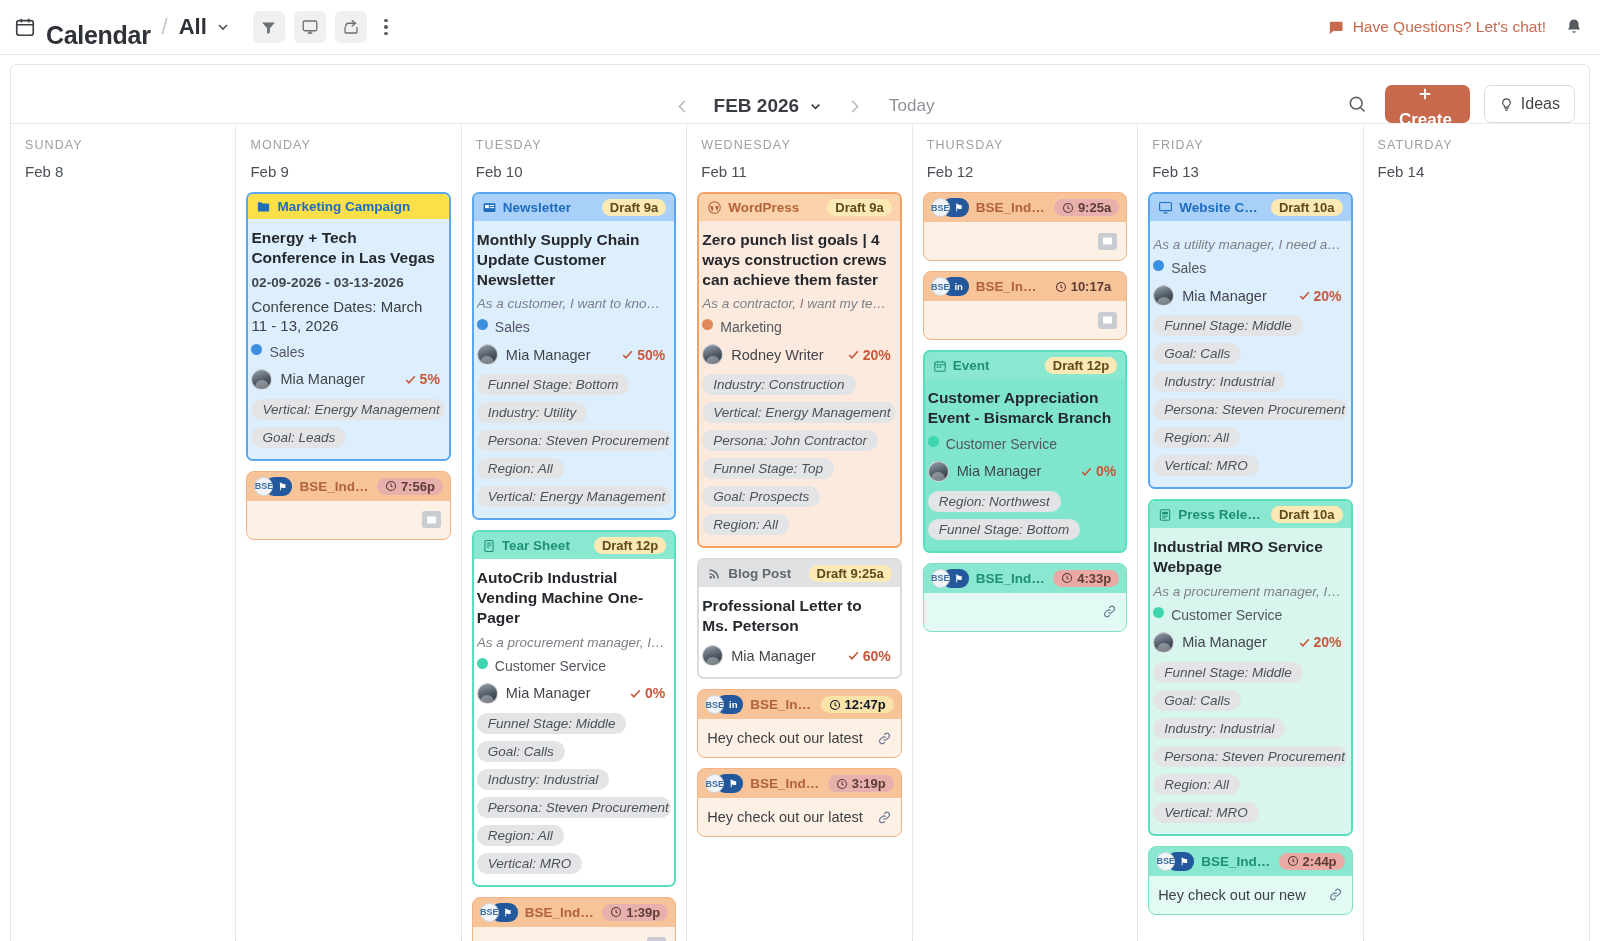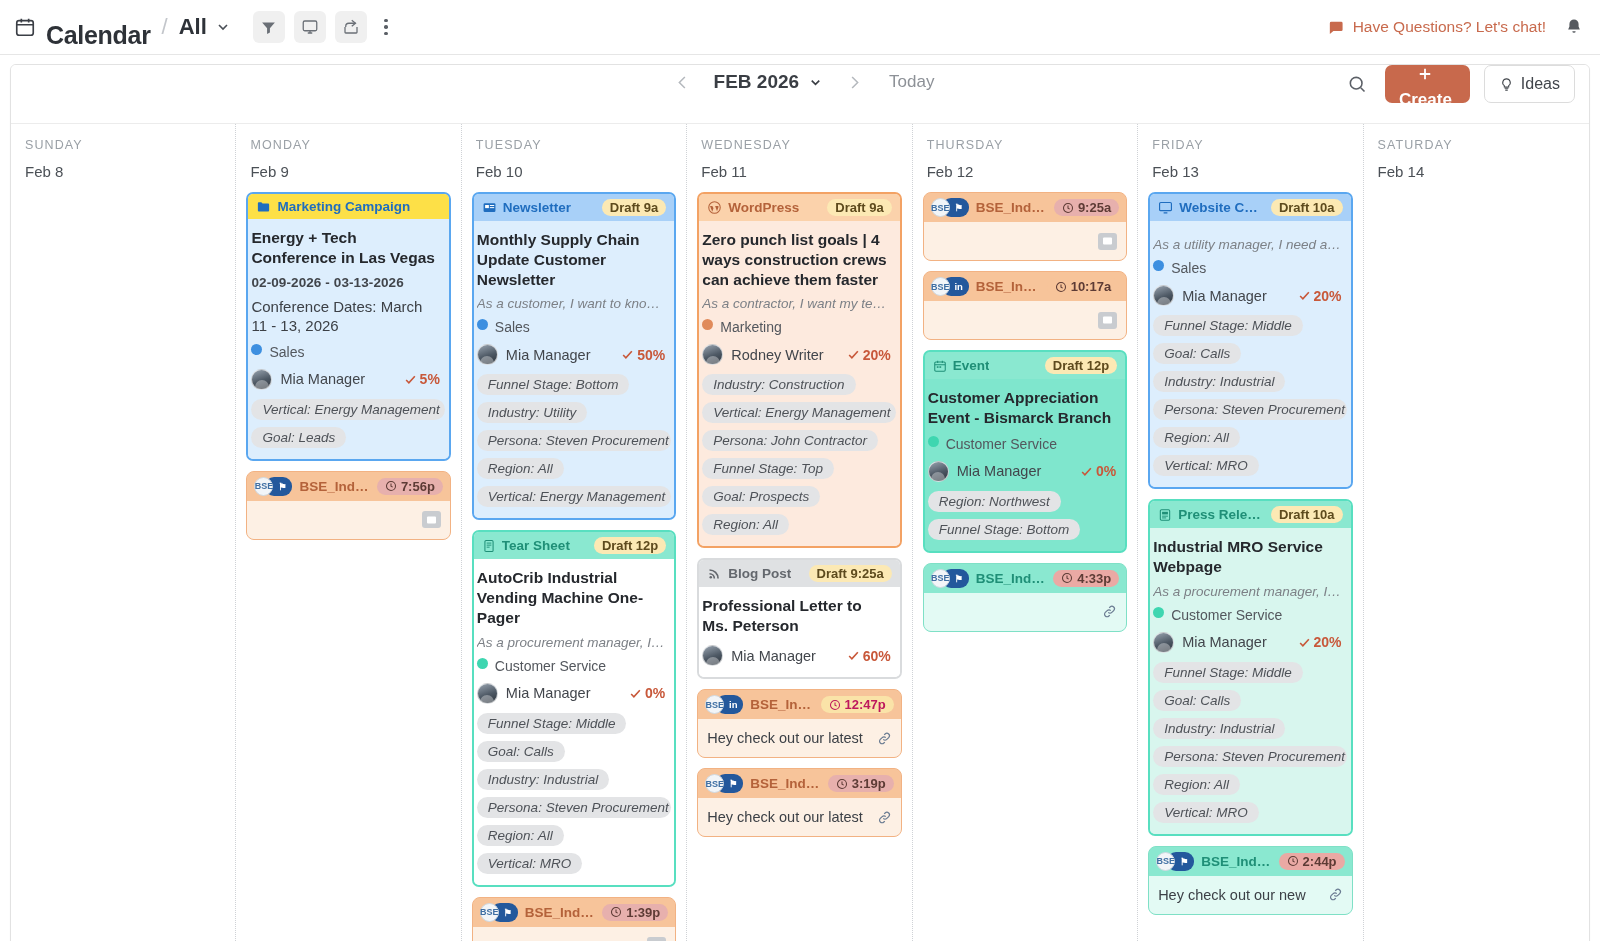--- a/index.html
+++ b/index.html
@@ -56,21 +56,21 @@
     border: 1px solid #e2e2e2;
     border-radius: 6px;
     background: #fff;
     overflow: hidden;
     display: flex; flex-direction: column;
     box-shadow: 0 1px 2px rgba(0,0,0,.04);
   }
 
   .calbar {
     height: 58px; flex: 0 0 58px;
-    display: flex; align-items: flex-start;
+    display: flex; align-items: flex-end;
     padding: 0 14px 0 0;
     position: relative;
     background: #fff;
   }
   .nav-center {
     position: absolute; left: 0; right: 0;
     display: flex; align-items: center; justify-content: center; gap: 4px;
   }
   .arrow {
     width: 34px; height: 34px; display: flex; align-items: center; justify-content: center;
@@ -621,21 +621,21 @@
 
          </div>
           </div>
           <div class="social" style="border-color: rgb(242, 178, 131); background: rgb(247, 196, 154);">
             <div class="social-head" style="background:#f7c49a;color:#b4623a">
            <span class="src-badge">
              <span class="b1">BSE</span>
              <span class="b2">in</span>
            </span>
            <span class="social-name">BSE_Indus...</span>
-           <span class="time-pill" style="background:#fae3a8;color:#be185d">
+           <span class="time-pill" style="background:#fae3a8;color:#0f172a">
              <span style="display:flex">
                   <svg width="12" height="12" viewBox="0 0 24 24" fill="none" stroke="currentColor" stroke-width="2.1">
                     <circle cx="12" cy="12" r="9"></circle>
                     <path d="M12 7v5.3l3.4 2"></path>
                   </svg>
                 </span>
              <span>12:47p</span>
            </span>
          </div>
          <div class="social-body" style="background:#fdf0e4">

